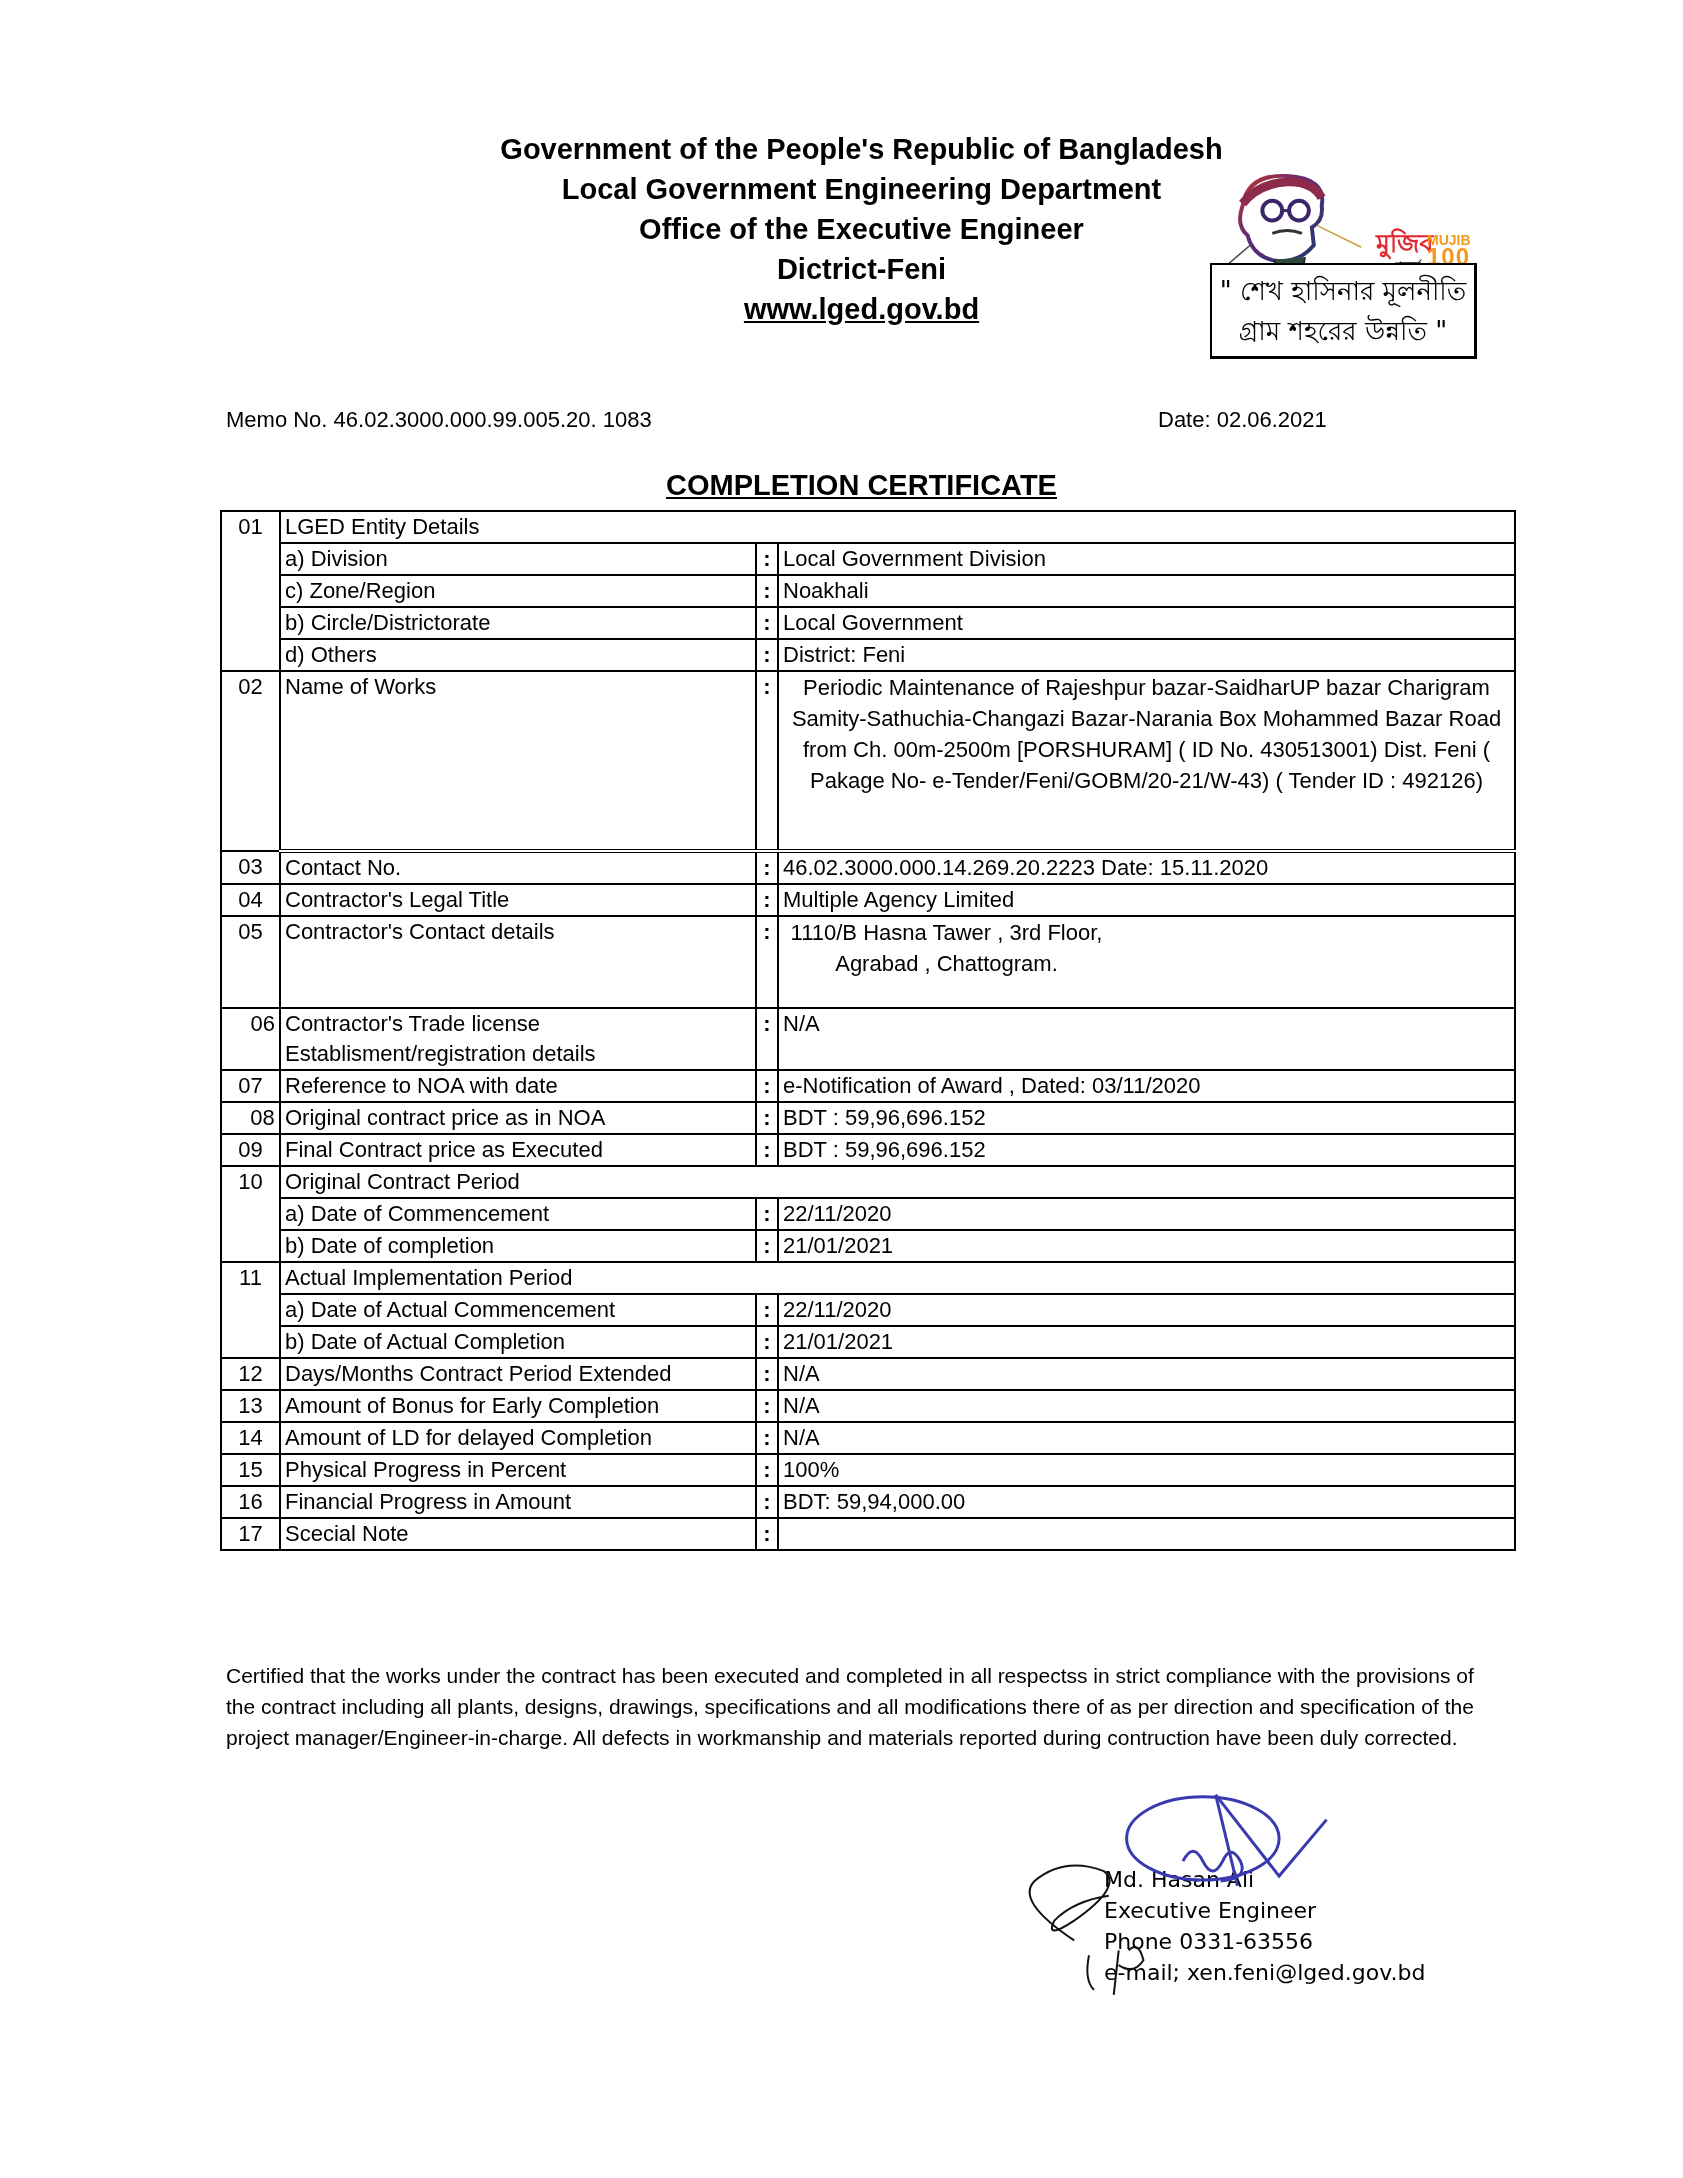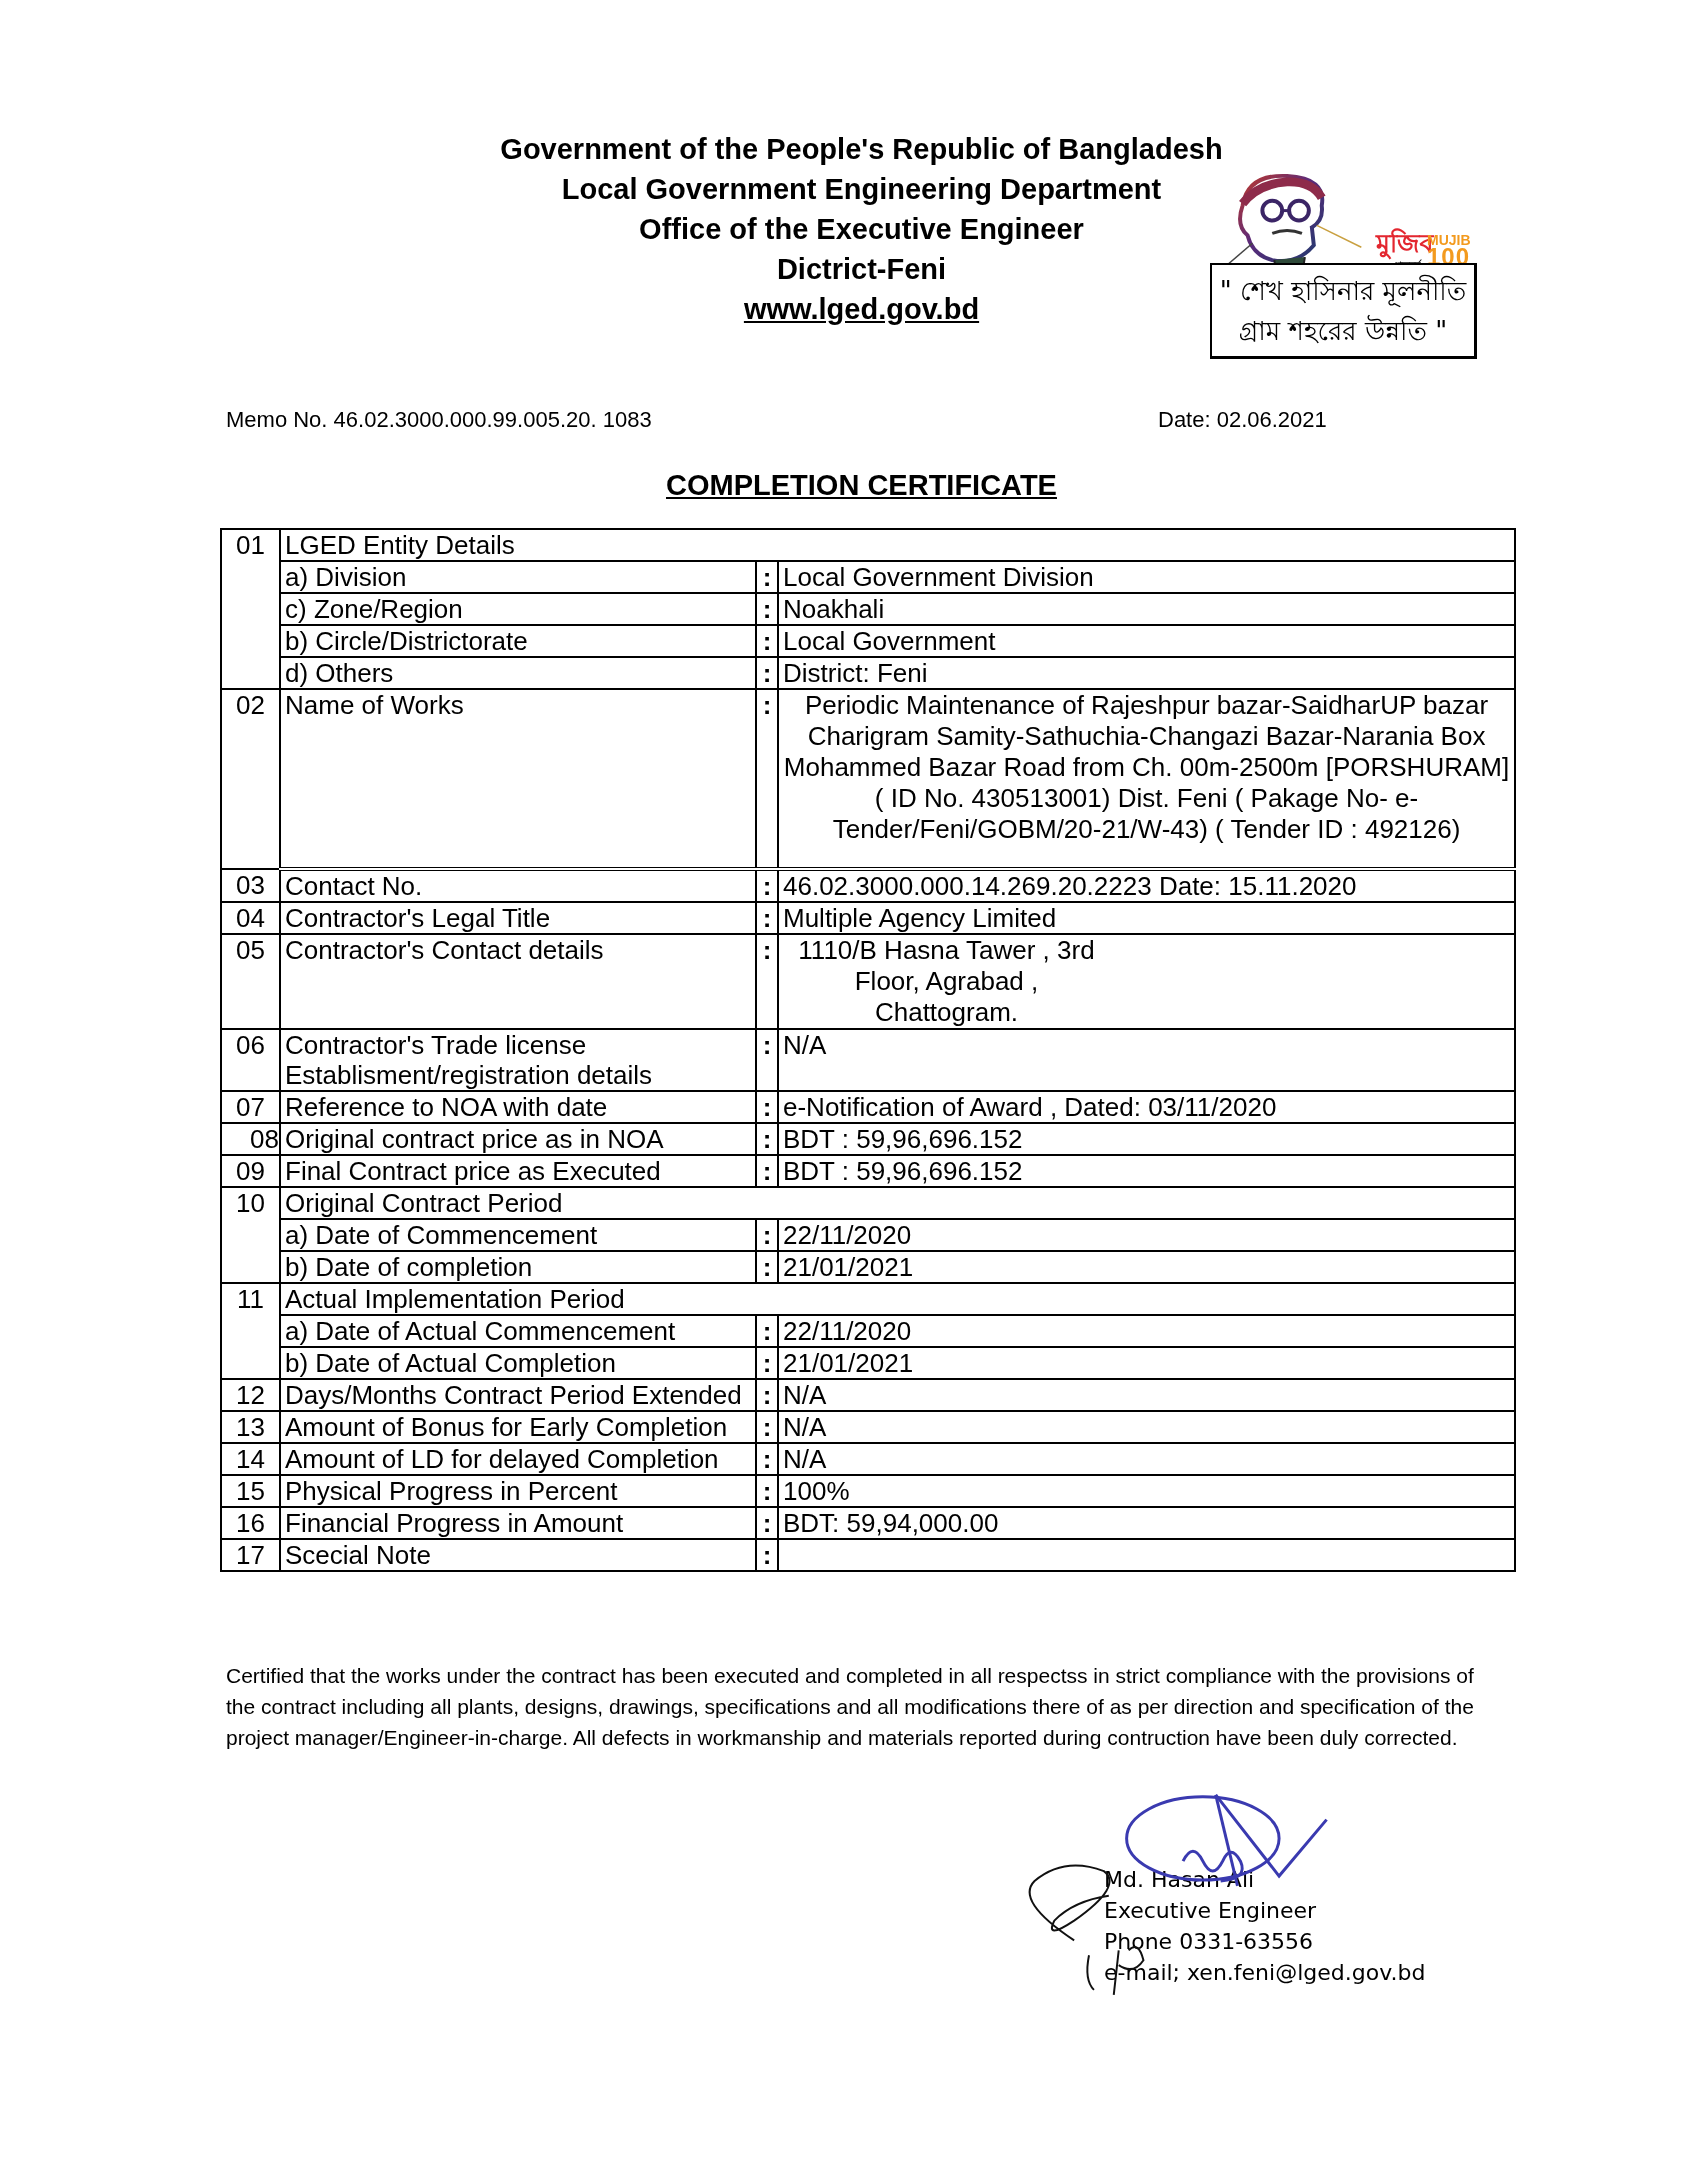--- a/index.html
+++ b/index.html
@@ -43,22 +43,22 @@
   }
   .date {
     position: absolute; left: 1158px; top: 407px; font-size: 22px;
   }
   .title {
     position: absolute; left: 0; width: 1723px; top: 469px; text-align: center;
     font-size: 29px; font-weight: bold; text-decoration: underline;
   }
 
   table.cert {
-    position: absolute; left: 220px; top: 528px; width: 1294px;
-    border-collapse: collapse; font-size: 26px; table-layout: fixed;
+    position: absolute; left: 220px; top: 510px; width: 1294px;
+    border-collapse: collapse; font-size: 22px; table-layout: fixed;
   }
   table.cert td {
     border: 2px solid #000; padding: 0 4px; vertical-align: top;
     line-height: 30px; height: 30px; box-sizing: border-box; overflow: hidden;
     white-space: nowrap;
   }
   table.cert td.num { text-align: center; border-bottom: none; border-top: none; }
   table.cert tr.top-row td.num { border-top: 2px solid #000; }
   table.cert td.colon { text-align: center; padding: 0; font-weight: bold; }
   table.cert td.value.multi { white-space: normal; line-height: 31px; text-align: center; }
@@ -179,21 +179,21 @@
       </tr>
       <tr class="top-row" style="height: 92px;">
         <td class="num" style="border-bottom: 2px solid rgb(0, 0, 0);">05</td>
         <td class="label">Contractor's Contact details</td>
         <td class="colon">:</td>
         <td class="value multi" style="width: 327px;">
           <div style="width:327px;white-space:normal">1110/B Hasna Tawer , 3rd Floor, Agrabad , Chattogram.</div>
         </td>
       </tr>
       <tr class="top-row" style="height: 59px;">
-        <td class="num" style="border-bottom: 2px solid rgb(0, 0, 0);">06</td>
+        <td class="num" style="border-bottom: 2px solid rgb(0, 0, 0); text-align: right;">06</td>
         <td class="label multi">Contractor's Trade license Establisment/registration details</td>
         <td class="colon">:</td>
         <td class="value">N/A</td>
       </tr>
       <tr class="top-row">
         <td class="num" style="border-bottom: 2px solid rgb(0, 0, 0);">07</td>
         <td class="label">Reference to NOA with date</td>
         <td class="colon">:</td>
         <td class="value">e-Notification of Award , Dated: 03/11/2020</td>
       </tr>

